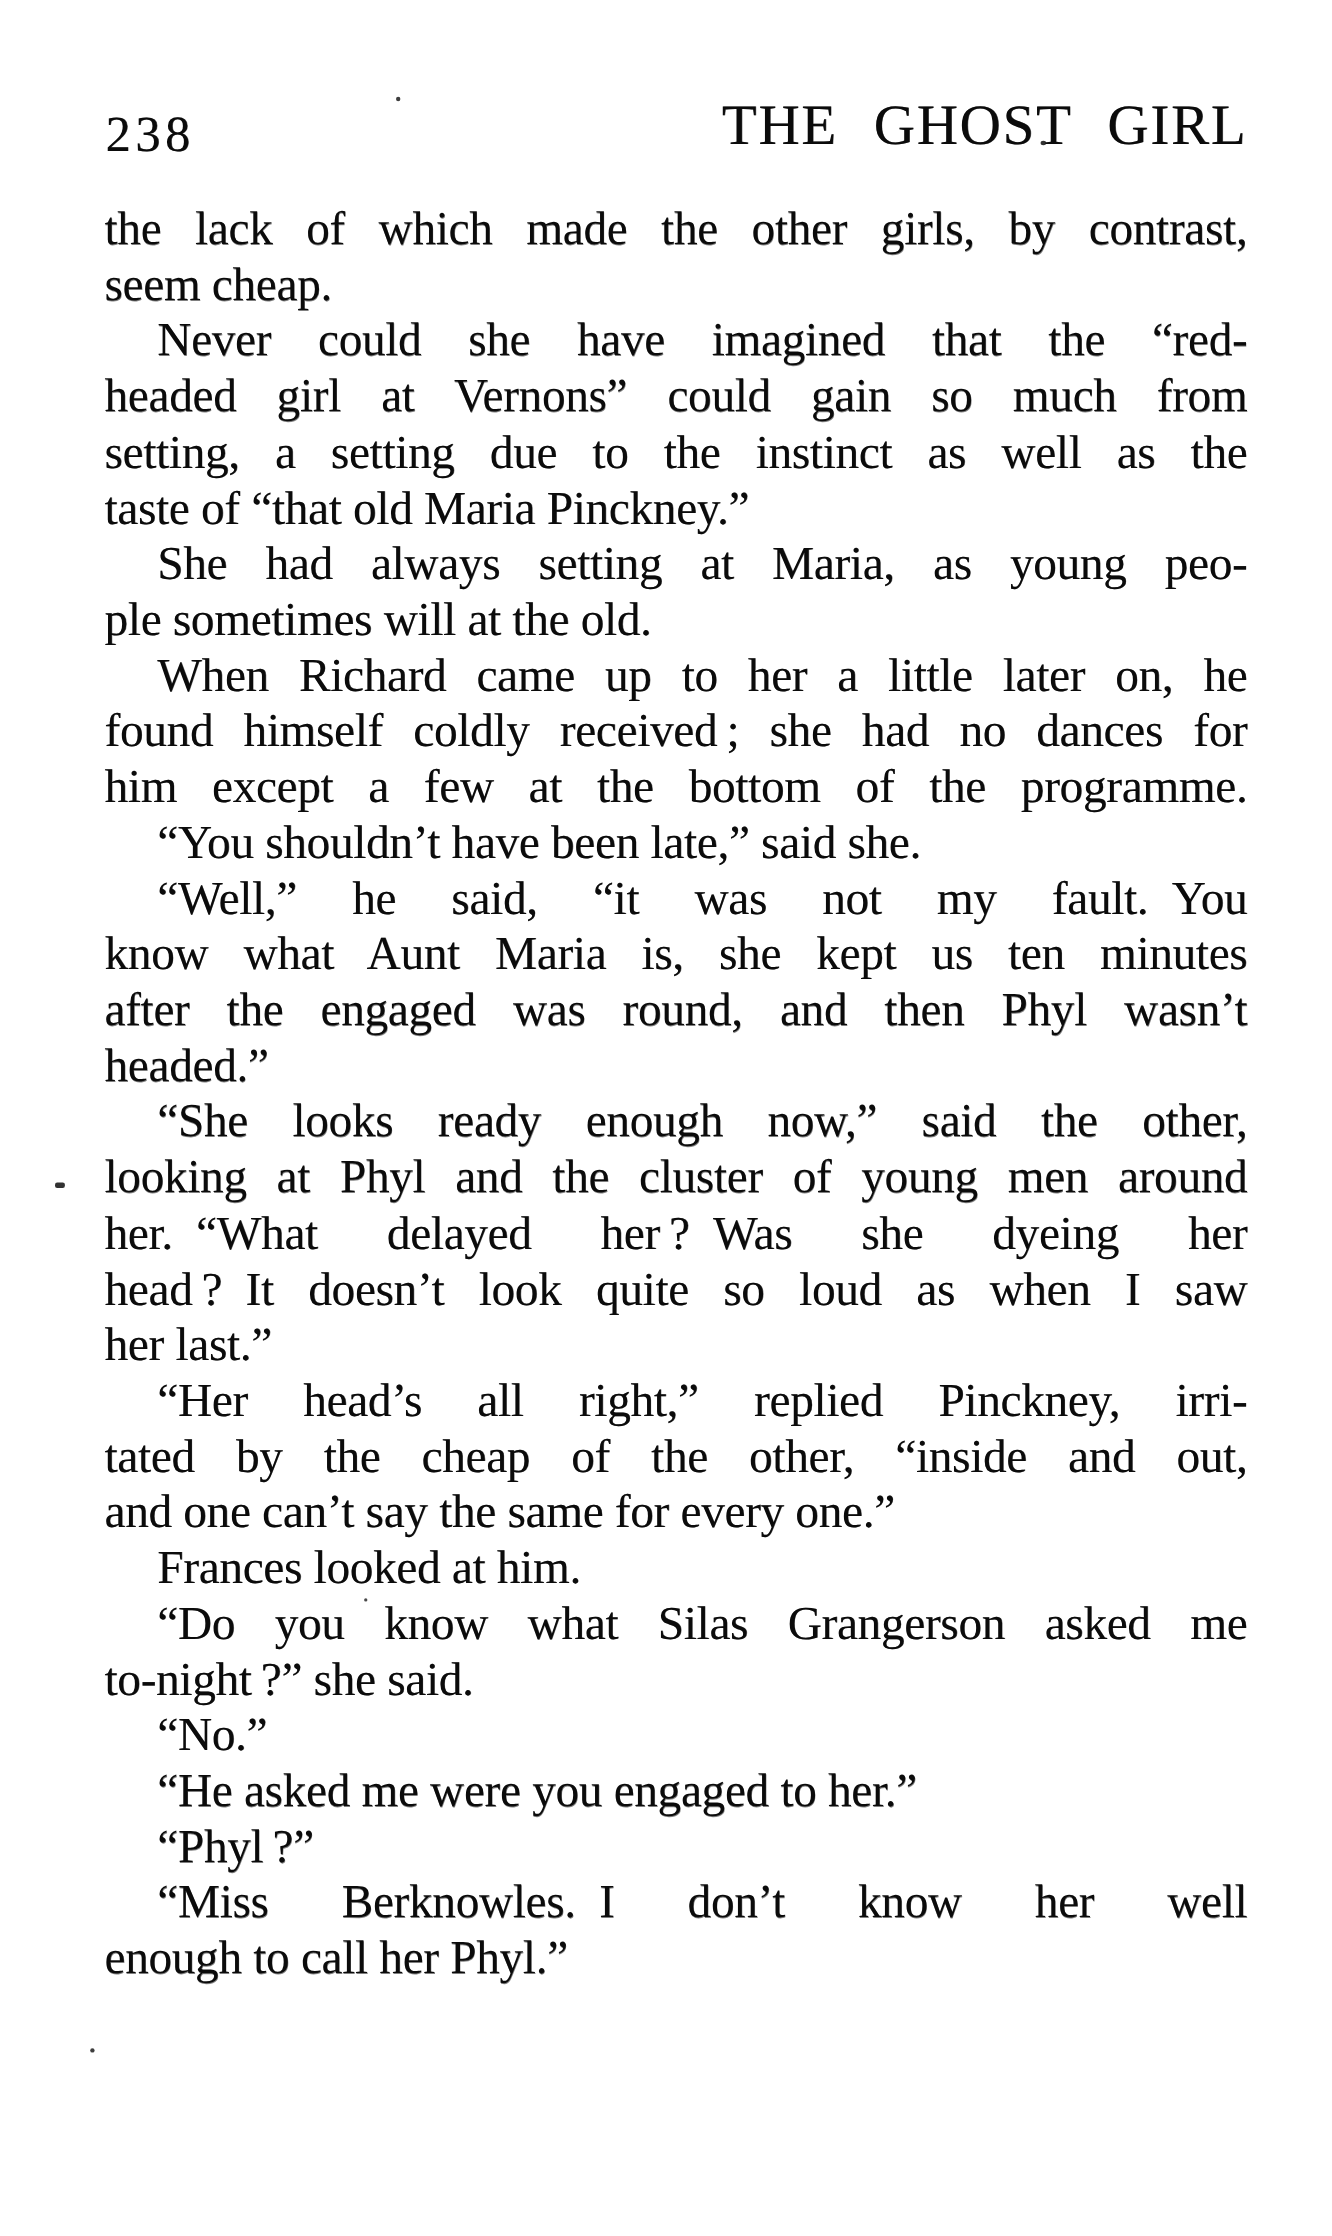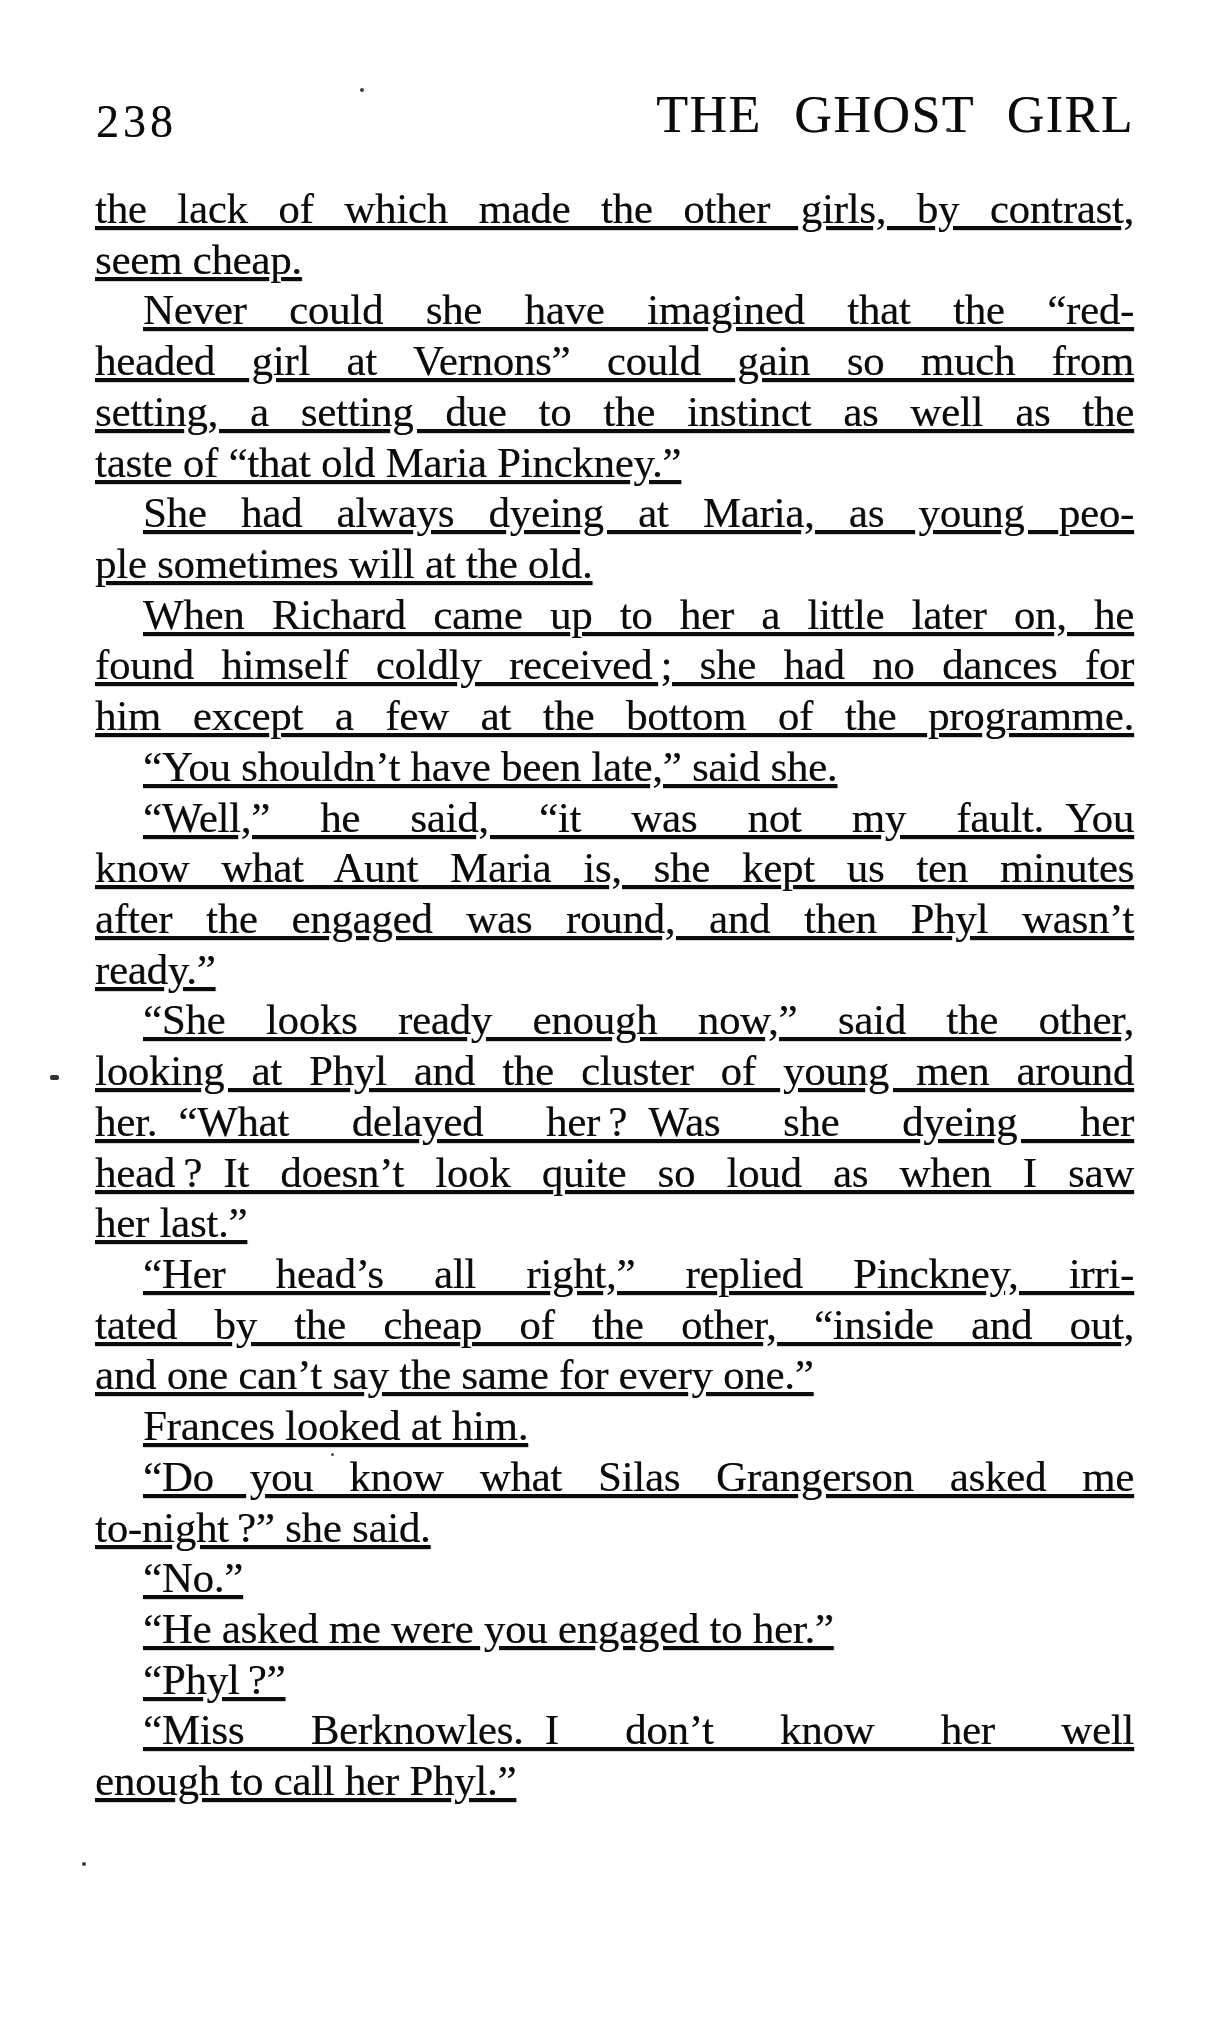--- a/index.html
+++ b/index.html
@@ -35,21 +35,20 @@
   .body-text {
     position: absolute;
     left: 95px; top: 184px; width: 1039px;
     font-size: 43px;
     letter-spacing: -0.3px;
     text-shadow: 0.35px 0.35px 0 rgba(0,0,0,0.5);
   }
   .line {
     line-height: 50.7px;
     white-space: normal;
-    text-decoration: underline;
   }
   
   .line.j { text-align: justify; margin-bottom: -50.7px; }
   .line.j::after { content: ""; display: inline-block; width: 100%; height: 0; }
   .line.ind { text-indent: 48px; }
 
   
   .speck { position: absolute; background: #1c1c1c; border-radius: 50%; }
   .speck.s1 { left: 360px; top: 88px;  width: 4px;  height: 4px; opacity: .85; }
   .speck.s2 { left: 946px; top: 128px; width: 5px;  height: 4px; opacity: .9; }
@@ -64,30 +63,30 @@
   <span class="pagenum">238</span>
   <div class="title">THE GHOST GIRL</div>
 
   <div class="body-text">
       <div class="line j">the lack of which made the other girls, by contrast,</div>
       <div class="line">seem cheap.</div>
       <div class="line j ind">Never could she have imagined that the “red-</div>
       <div class="line j">headed girl at Vernons” could gain so much from</div>
       <div class="line j">setting, a setting due to the instinct as well as the</div>
       <div class="line">taste of “that old Maria Pinckney.”</div>
-      <div class="line j ind">She had always dyeing at Maria, as young peo-</div>
+      <div class="line j ind">She had always setting at Maria, as young peo-</div>
       <div class="line">ple sometimes will at the old.</div>
       <div class="line j ind">When Richard came up to her a little later on, he</div>
       <div class="line j">found himself coldly received ; she had no dances for</div>
       <div class="line j">him except a few at the bottom of the programme.</div>
       <div class="line ind">“You shouldn’t have been late,” said she.</div>
       <div class="line j ind">“Well,” he said, “it was not my fault. You</div>
       <div class="line j">know what Aunt Maria is, she kept us ten minutes</div>
       <div class="line j">after the engaged was round, and then Phyl wasn’t</div>
-      <div class="line">ready.”</div>
+      <div class="line">headed.”</div>
       <div class="line j ind">“She looks ready enough now,” said the other,</div>
       <div class="line j">looking at Phyl and the cluster of young men around</div>
       <div class="line j">her. “What delayed her ? Was she dyeing her</div>
       <div class="line j">head ? It doesn’t look quite so loud as when I saw</div>
       <div class="line">her last.”</div>
       <div class="line j ind">“Her head’s all right,” replied Pinckney, irri-</div>
       <div class="line j">tated by the cheap of the other, “inside and out,</div>
       <div class="line">and one can’t say the same for every one.”</div>
       <div class="line ind">Frances looked at him.</div>
       <div class="line j ind">“Do you know what Silas Grangerson asked me</div>

